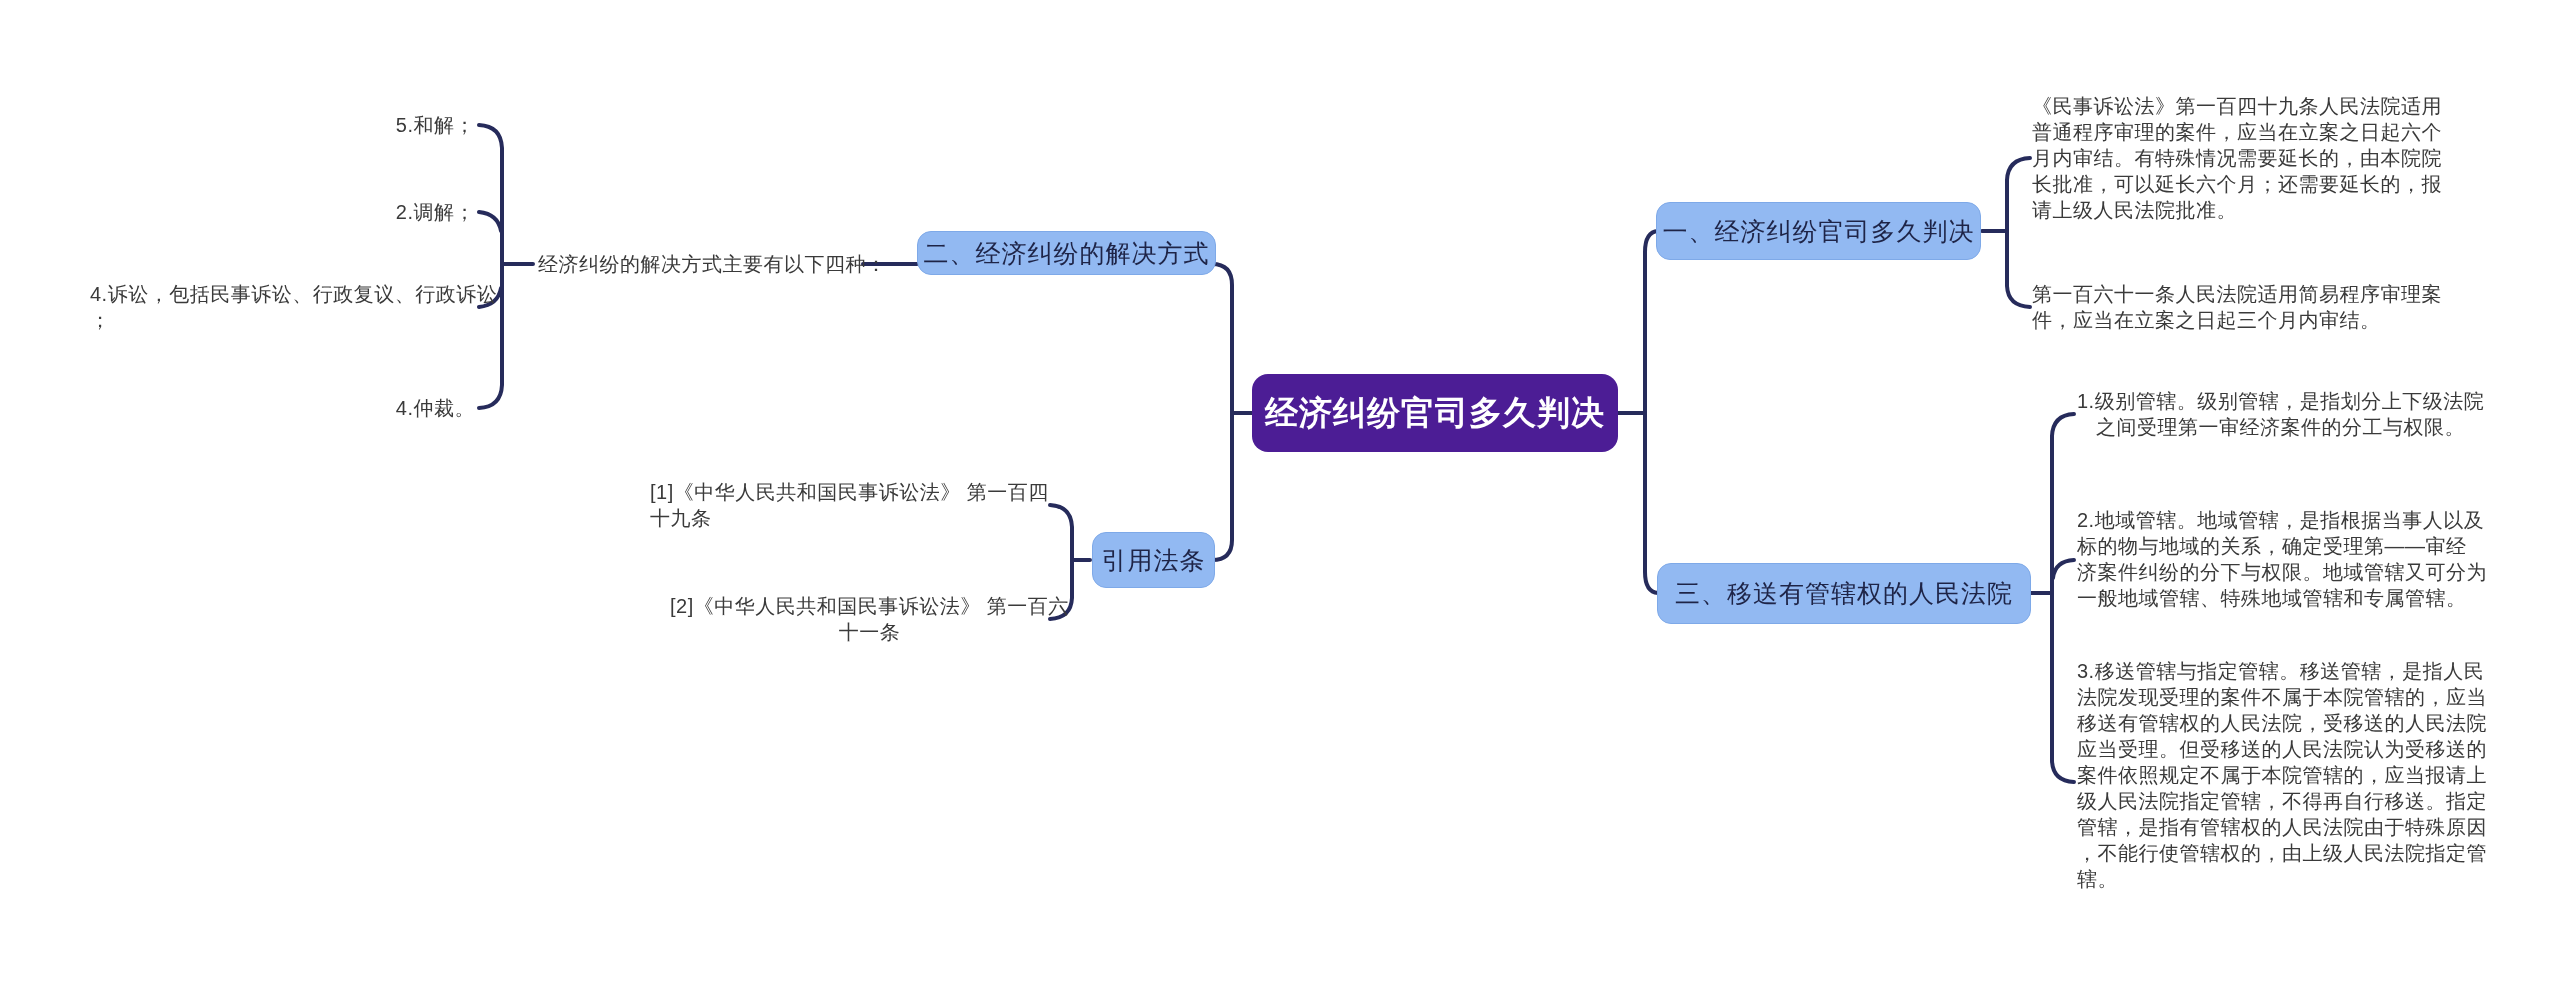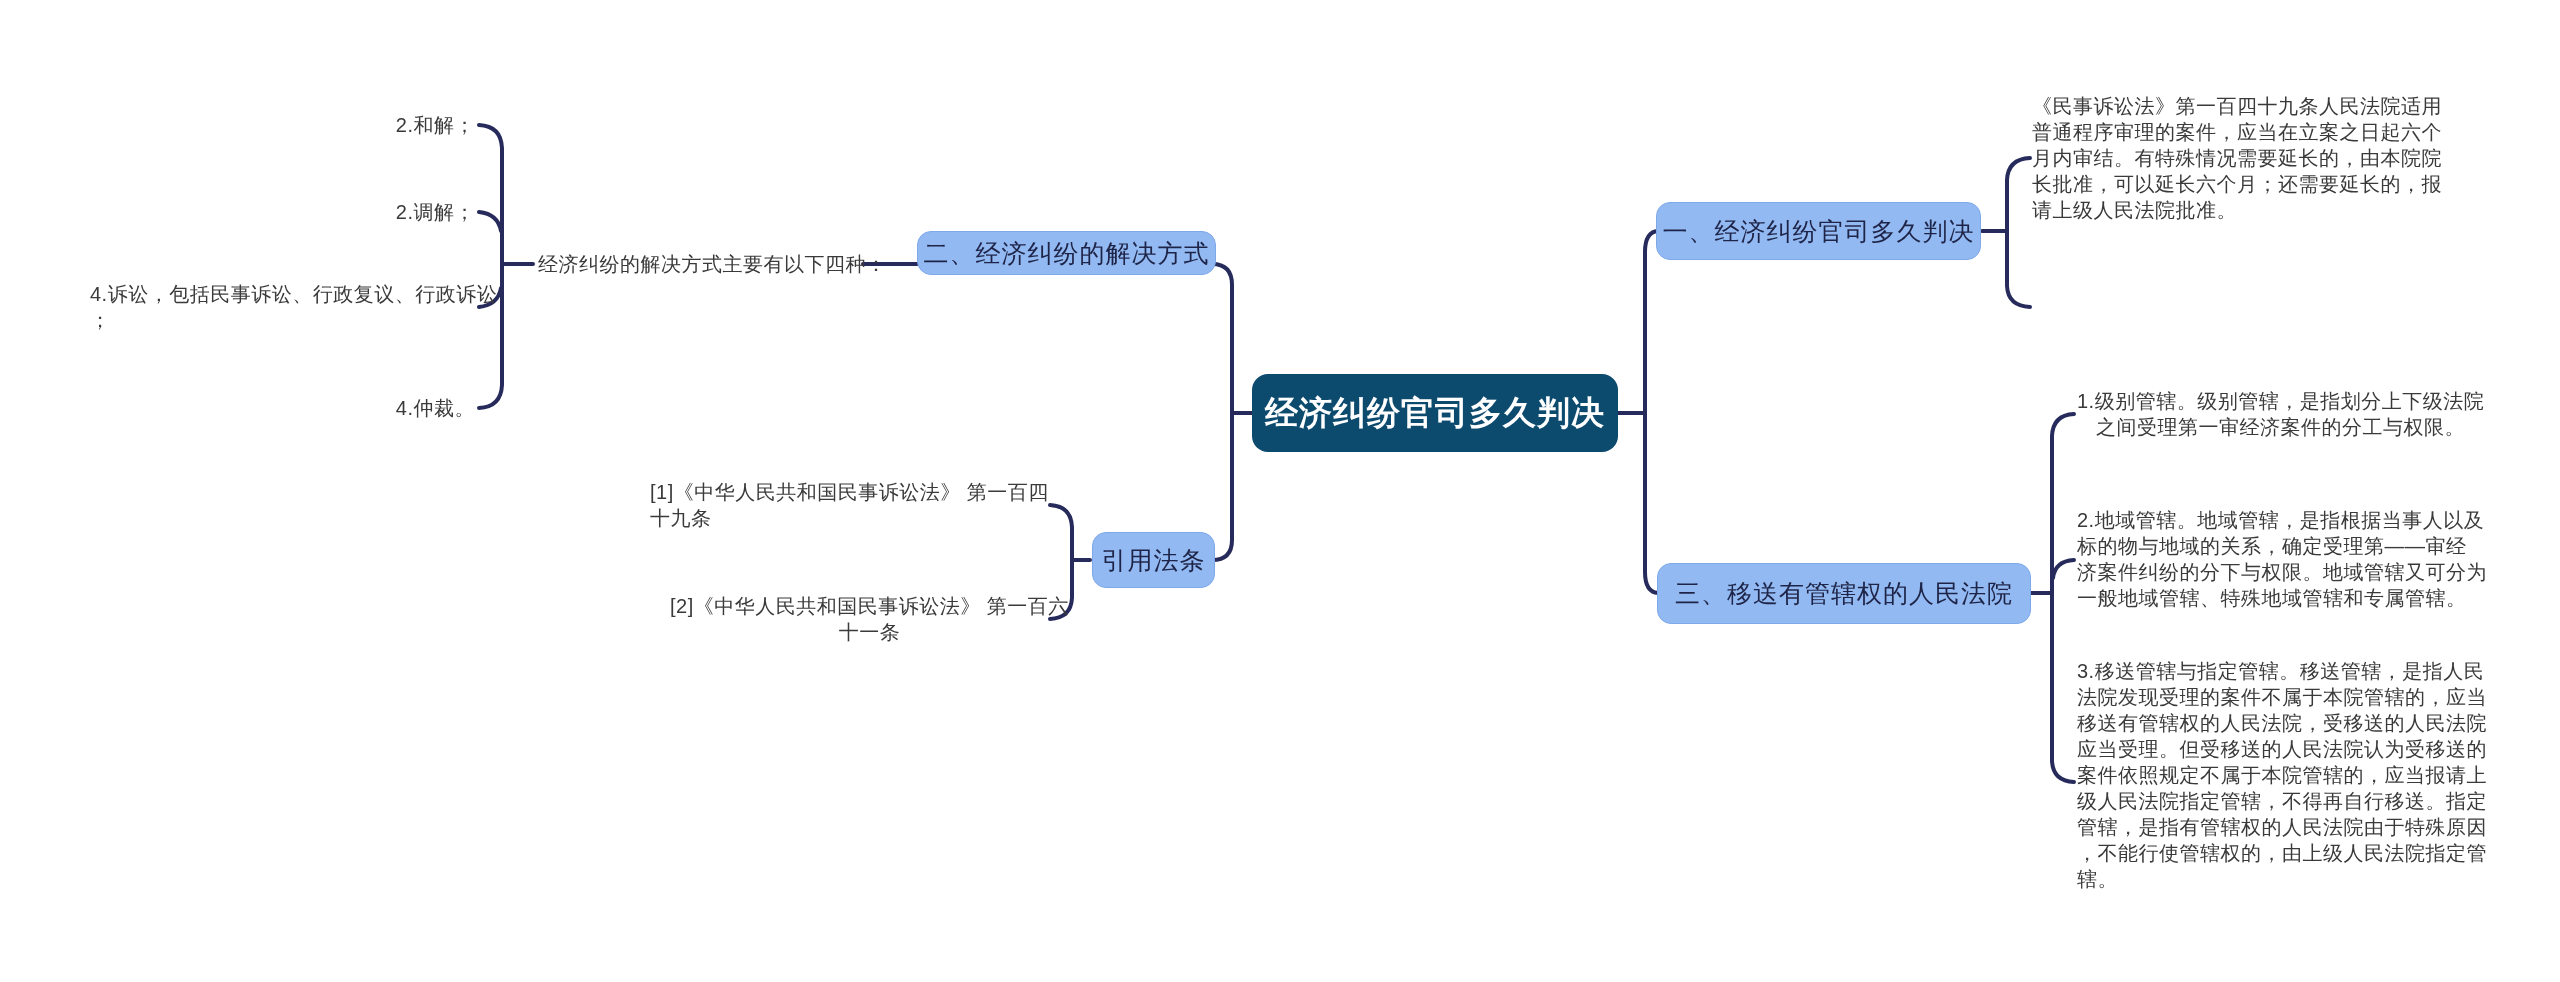--- a/index.html
+++ b/index.html
@@ -8,21 +8,21 @@
     font-family:"Liberation Sans","DejaVu Sans",sans-serif;overflow:hidden;
   }
   .canvas{position:absolute;inset:0;}
   svg.wires{position:absolute;left:0;top:0;width:2560px;height:982px;}
   svg.wires path{fill:none;stroke:#262b5b;stroke-width:4;stroke-linecap:round;stroke-linejoin:round;}
   .node{
     position:absolute;display:flex;align-items:center;justify-content:center;
     box-sizing:border-box;border-radius:14px;white-space:nowrap;
   }
   .node.central{
-    background:#0c4a6e;color:#ffffff;font-size:33px;font-weight:600;
+    background:#4c1d95;color:#ffffff;font-size:33px;font-weight:600;
     border-radius:16px;letter-spacing:1px;
   }
   .node.branch{
     background:#92b9f2;border:1px solid #7ea9e8;color:#1e2447;
     font-size:25px;font-weight:500;letter-spacing:1px;
   }
   .body-text{
     position:absolute;color:#3a3a3a;font-size:20px;line-height:26px;
     white-space:pre;letter-spacing:0.5px;
   }
@@ -42,40 +42,42 @@
     <path d="M2030,158 Q2008,159 2007,180 L2007,286 Q2008,306 2030,307 M2007,231 L1982,231"></path>
     <path d="M2074,414 Q2053,415 2052,436 L2052,761 Q2053,781 2074,782 M2074,560 Q2055,561 2053,578 M2052,593 L2031,593"></path>
   </svg>
 
   <div class="node central" style="left:1252px;top:374px;width:366px;height:78px;">经济纠纷官司多久判决</div>
 
   <div class="node branch" style="left:917px;top:231px;width:299px;height:44px;">二、经济纠纷的解决方式</div>
 
   <div class="body-text" style="left:538px;top:251px;">经济纠纷的解决方式主要有以下四种：</div>
 
-  <div class="body-text ra" style="right:2085px;top:112px;">2.和解；</div>
+  <div class="body-text ra" style="right:2085px;top:112px;">5.和解；</div>
   <div class="body-text ra" style="right:2085px;top:199px;">2.调解；</div>
   <div class="body-text" style="left:90px;top:281px;">4.诉讼，包括民事诉讼、行政复议、行政诉讼
 ；</div>
   <div class="body-text ra" style="right:2085px;top:395px;">4.仲裁。</div>
 
   <div class="node branch" style="left:1092px;top:532px;width:123px;height:56px;">引用法条</div>
 
   <div class="body-text" style="left:650px;top:479px;">[1]《中华人民共和国民事诉讼法》 第一百四
 十九条</div>
   <div class="body-text" style="left:670px;top:593px;text-align:center;">[2]《中华人民共和国民事诉讼法》 第一百六
 十一条</div>
 
   <div class="node branch" style="left:1656px;top:202px;width:325px;height:58px;">一、经济纠纷官司多久判决</div>
 
   <div class="body-text" style="left:2032px;top:93px;">《民事诉讼法》第一百四十九条人民法院适用
 普通程序审理的案件，应当在立案之日起六个
 月内审结。有特殊情况需要延长的，由本院院
 长批准，可以延长六个月；还需要延长的，报
 请上级人民法院批准。</div>
+  <div class="body-text" style="left:2032px;top:281px;">第一百六十一条人民法院适用简易程序审理案
+件，应当在立案之日起三个月内审结。</div>
 
   <div class="node branch" style="left:1657px;top:563px;width:374px;height:61px;">三、移送有管辖权的人民法院</div>
 
   <div class="body-text" style="left:2077px;top:388px;text-align:center;">1.级别管辖。级别管辖，是指划分上下级法院
 之间受理第一审经济案件的分工与权限。</div>
   <div class="body-text" style="left:2077px;top:507px;">2.地域管辖。地域管辖，是指根据当事人以及
 标的物与地域的关系，确定受理第——审经
 济案件纠纷的分下与权限。地域管辖又可分为
 一般地域管辖、特殊地域管辖和专属管辖。</div>
   <div class="body-text" style="left:2077px;top:658px;">3.移送管辖与指定管辖。移送管辖，是指人民

